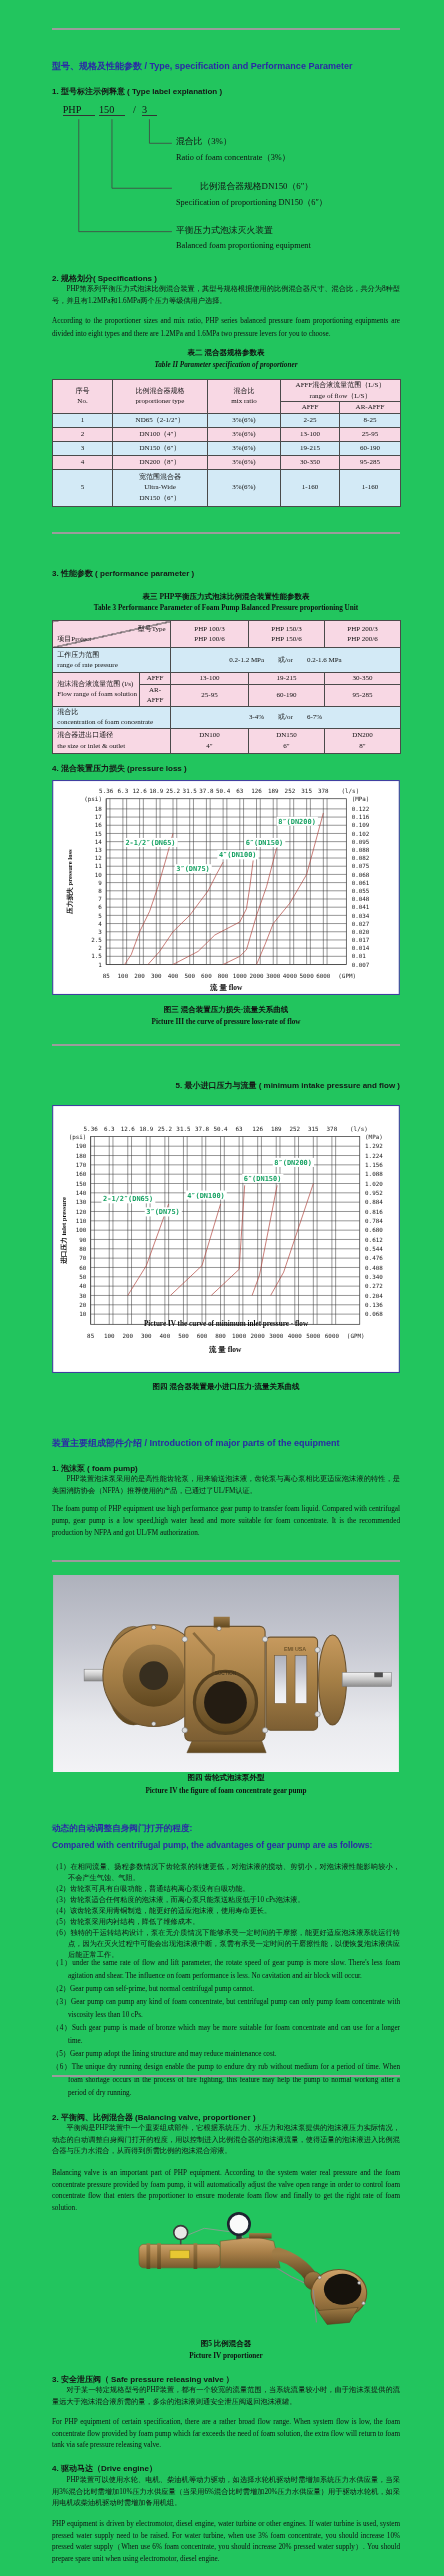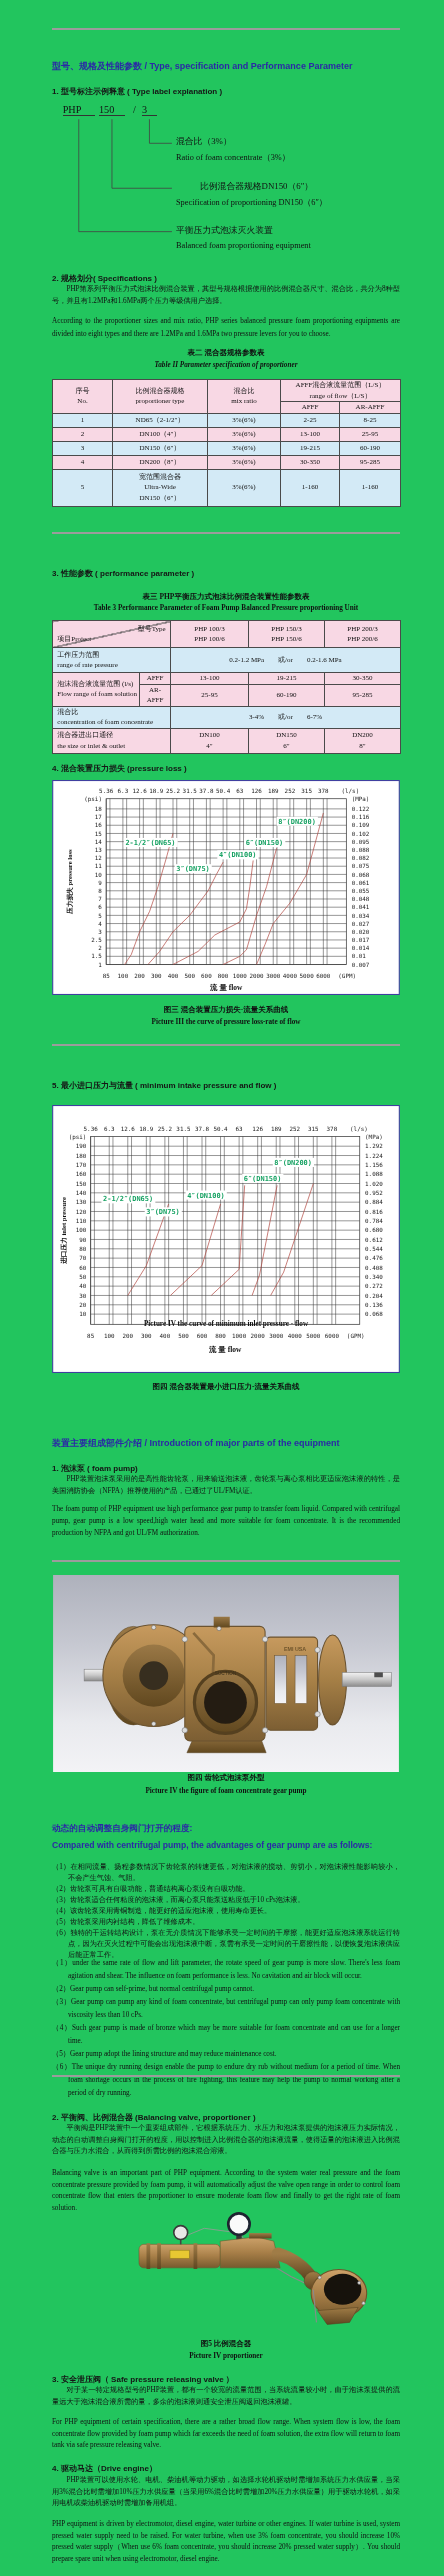--- a/index.html
+++ b/index.html
@@ -324,21 +324,21 @@
         <rect x="358.77049999999997" y="108.39040000000001" width="77.10000000000001" height="17" fill="#fff"></rect>
         <text x="361.77049999999997" y="121.39040000000001" text-anchor="start" font-size="13" fill="#17a263" font-family="DejaVu Sans Mono, monospace" font-weight="bold">6″(DN150)</text>
         <rect x="419.66900000000004" y="68.56880000000001" width="77.10000000000001" height="17" fill="#fff"></rect>
         <text x="422.66900000000004" y="81.56880000000001" text-anchor="start" font-size="13" fill="#17a263" font-family="DejaVu Sans Mono, monospace" font-weight="bold">8″(DN200)</text>
       </svg></div>
   <div class="abs caption-cn" style="top:1005px;">图三 混合装置压力损失-流量关系曲线</div>
   <div class="abs caption-en" style="top:1018px;">Picture III   the curve of pressure loss-rate of flow</div>
 
   <div class="divider" style="top:1044px;"></div>
 
-  <div class="abs sec-heading" style="top:1080px;">5. 最小进口压力与流量 ( minimum intake pressure and flow )</div>
+  <div class="abs sec-heading" style="top:1080px;text-align:right;">5. 最小进口压力与流量 ( minimum intake pressure and flow )</div>
   <div class="abs" style="top:1105px;height:268px;"><svg width="348" height="268" viewBox="0 0 650 501">
         <rect x="1" y="1" width="648" height="499" fill="#fff" stroke="#3f3f9f" stroke-width="2"></rect>
         <rect x="72" y="59" width="503" height="351" fill="none" stroke="#3a3a3a" stroke-width="1.4"></rect>
         <line x1="72" y1="59" x2="72" y2="410" stroke="#3a3a3a" stroke-width="1"></line>
         <line x1="79" y1="59" x2="79" y2="410" stroke="#3a3a3a" stroke-width="1"></line>
         <line x1="106.69" y1="59" x2="106.69" y2="410" stroke="#3a3a3a" stroke-width="1"></line>
         <line x1="113.69" y1="59" x2="113.69" y2="410" stroke="#3a3a3a" stroke-width="1"></line>
         <line x1="141.38" y1="59" x2="141.38" y2="410" stroke="#3a3a3a" stroke-width="1"></line>
         <line x1="148.38" y1="59" x2="148.38" y2="410" stroke="#3a3a3a" stroke-width="1"></line>
         <line x1="176.07" y1="59" x2="176.07" y2="410" stroke="#3a3a3a" stroke-width="1"></line>

